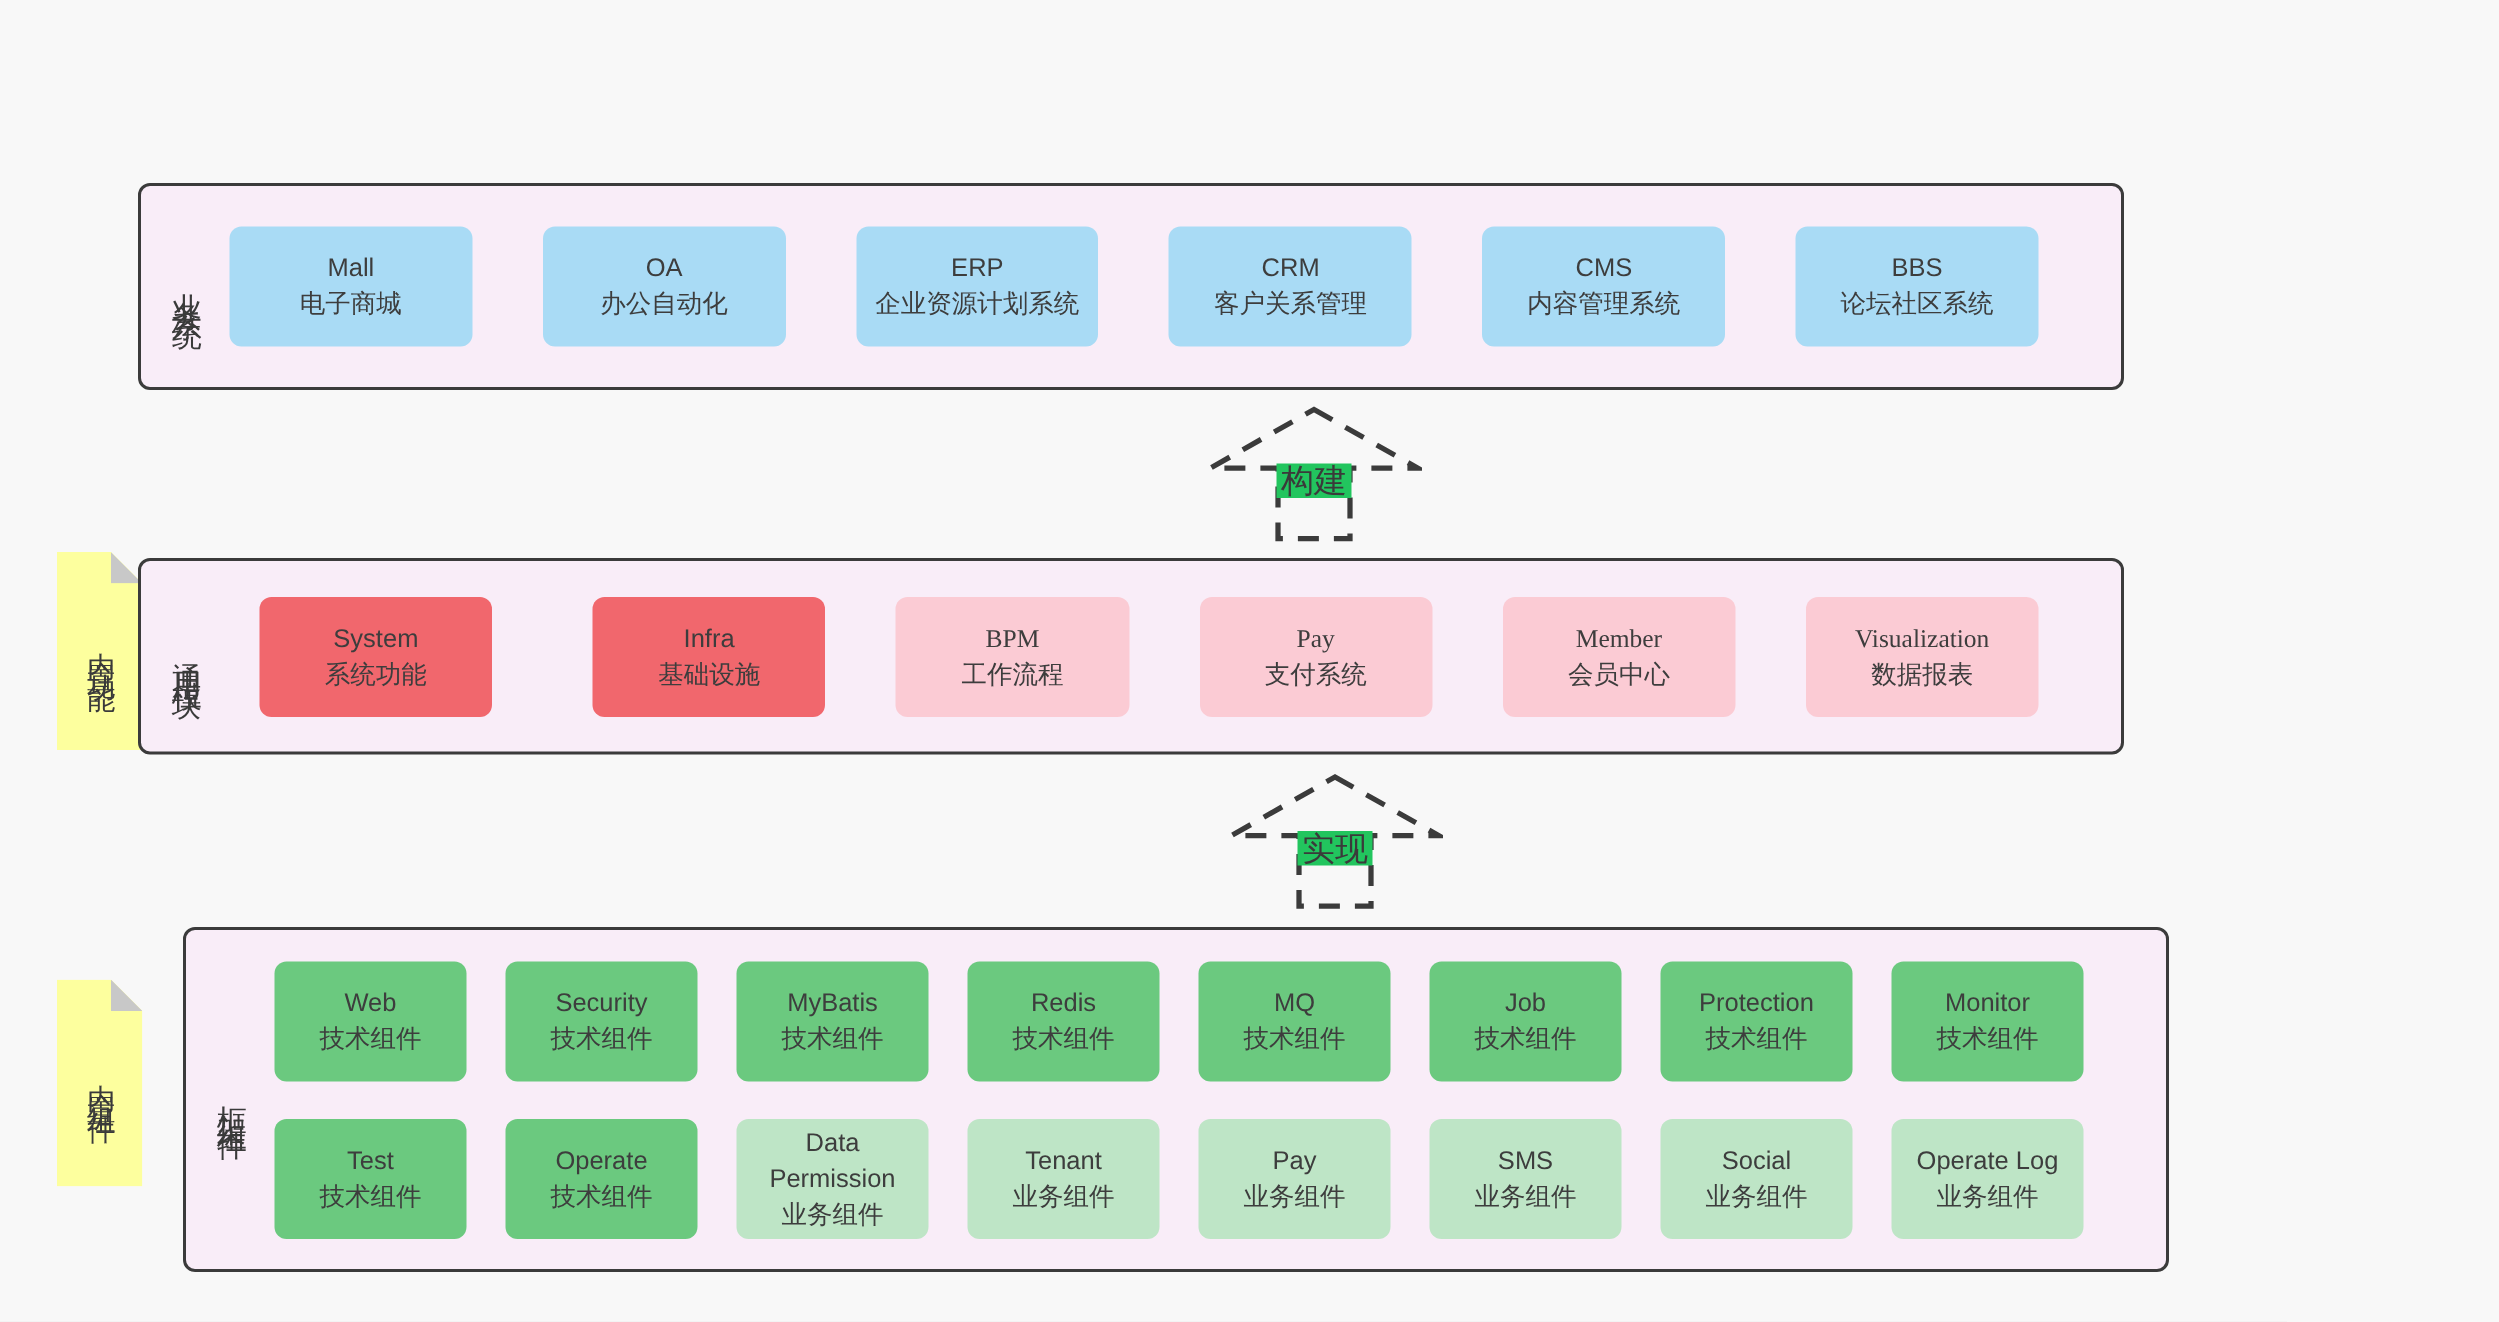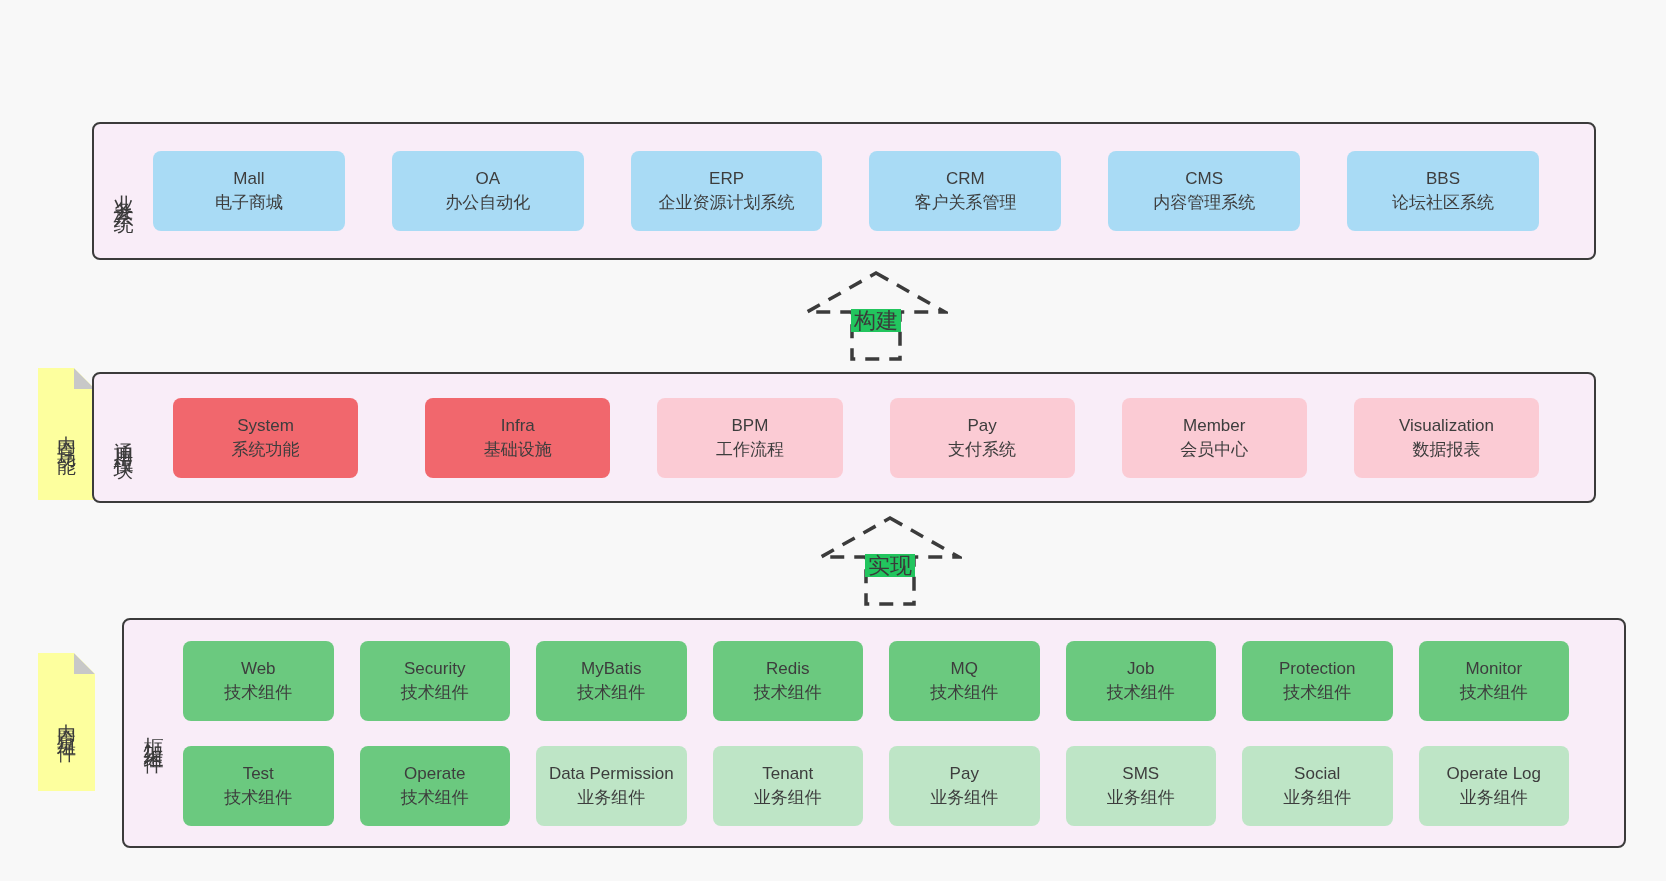--- a/index.html
+++ b/index.html
@@ -9,21 +9,21 @@
   .canvas {
     position:relative;
     width:1666px; height:881px;
     background:var(--pageBg);
     overflow:hidden;
   }
 
   
   .panel {
     position:absolute;
-    left:92px; width:1504px;
+    left:92px; width:1324px;
     background:var(--panelBg);
     border:2px solid var(--border);
     border-radius:8px;
     display:flex;
     align-items:center;
     z-index:2;
   }
   #panel-0 { top:122px; height:138px; }
   #panel-1 { top:372px; height:131px; }
   #panel-2 { top:618px; height:230px;margin-left:30px; }
@@ -60,21 +60,21 @@
     align-items:center;
     justify-content:center;
     text-align:center;
     font-size:17px;
     line-height:24px;
     color:#3d3d3d;
     padding:2px 6px;
   }
   .box.blue       { background:var(--blue); }
   .box.red        { background:var(--red);margin-left:20px; }
-  .box.pink       { background:var(--pink); }
+  .box.pink       { background:var(--pink);font-family:Liberation Serif, serif; }
   .box.green      { background:var(--green); }
   .box.lightgreen { background:var(--lightgreen);align-items:center; }
 
   
   .sticky {
     position:absolute;
     left:38px; width:57px;
     background:var(--sticky);
     z-index:1;
     display:flex;

